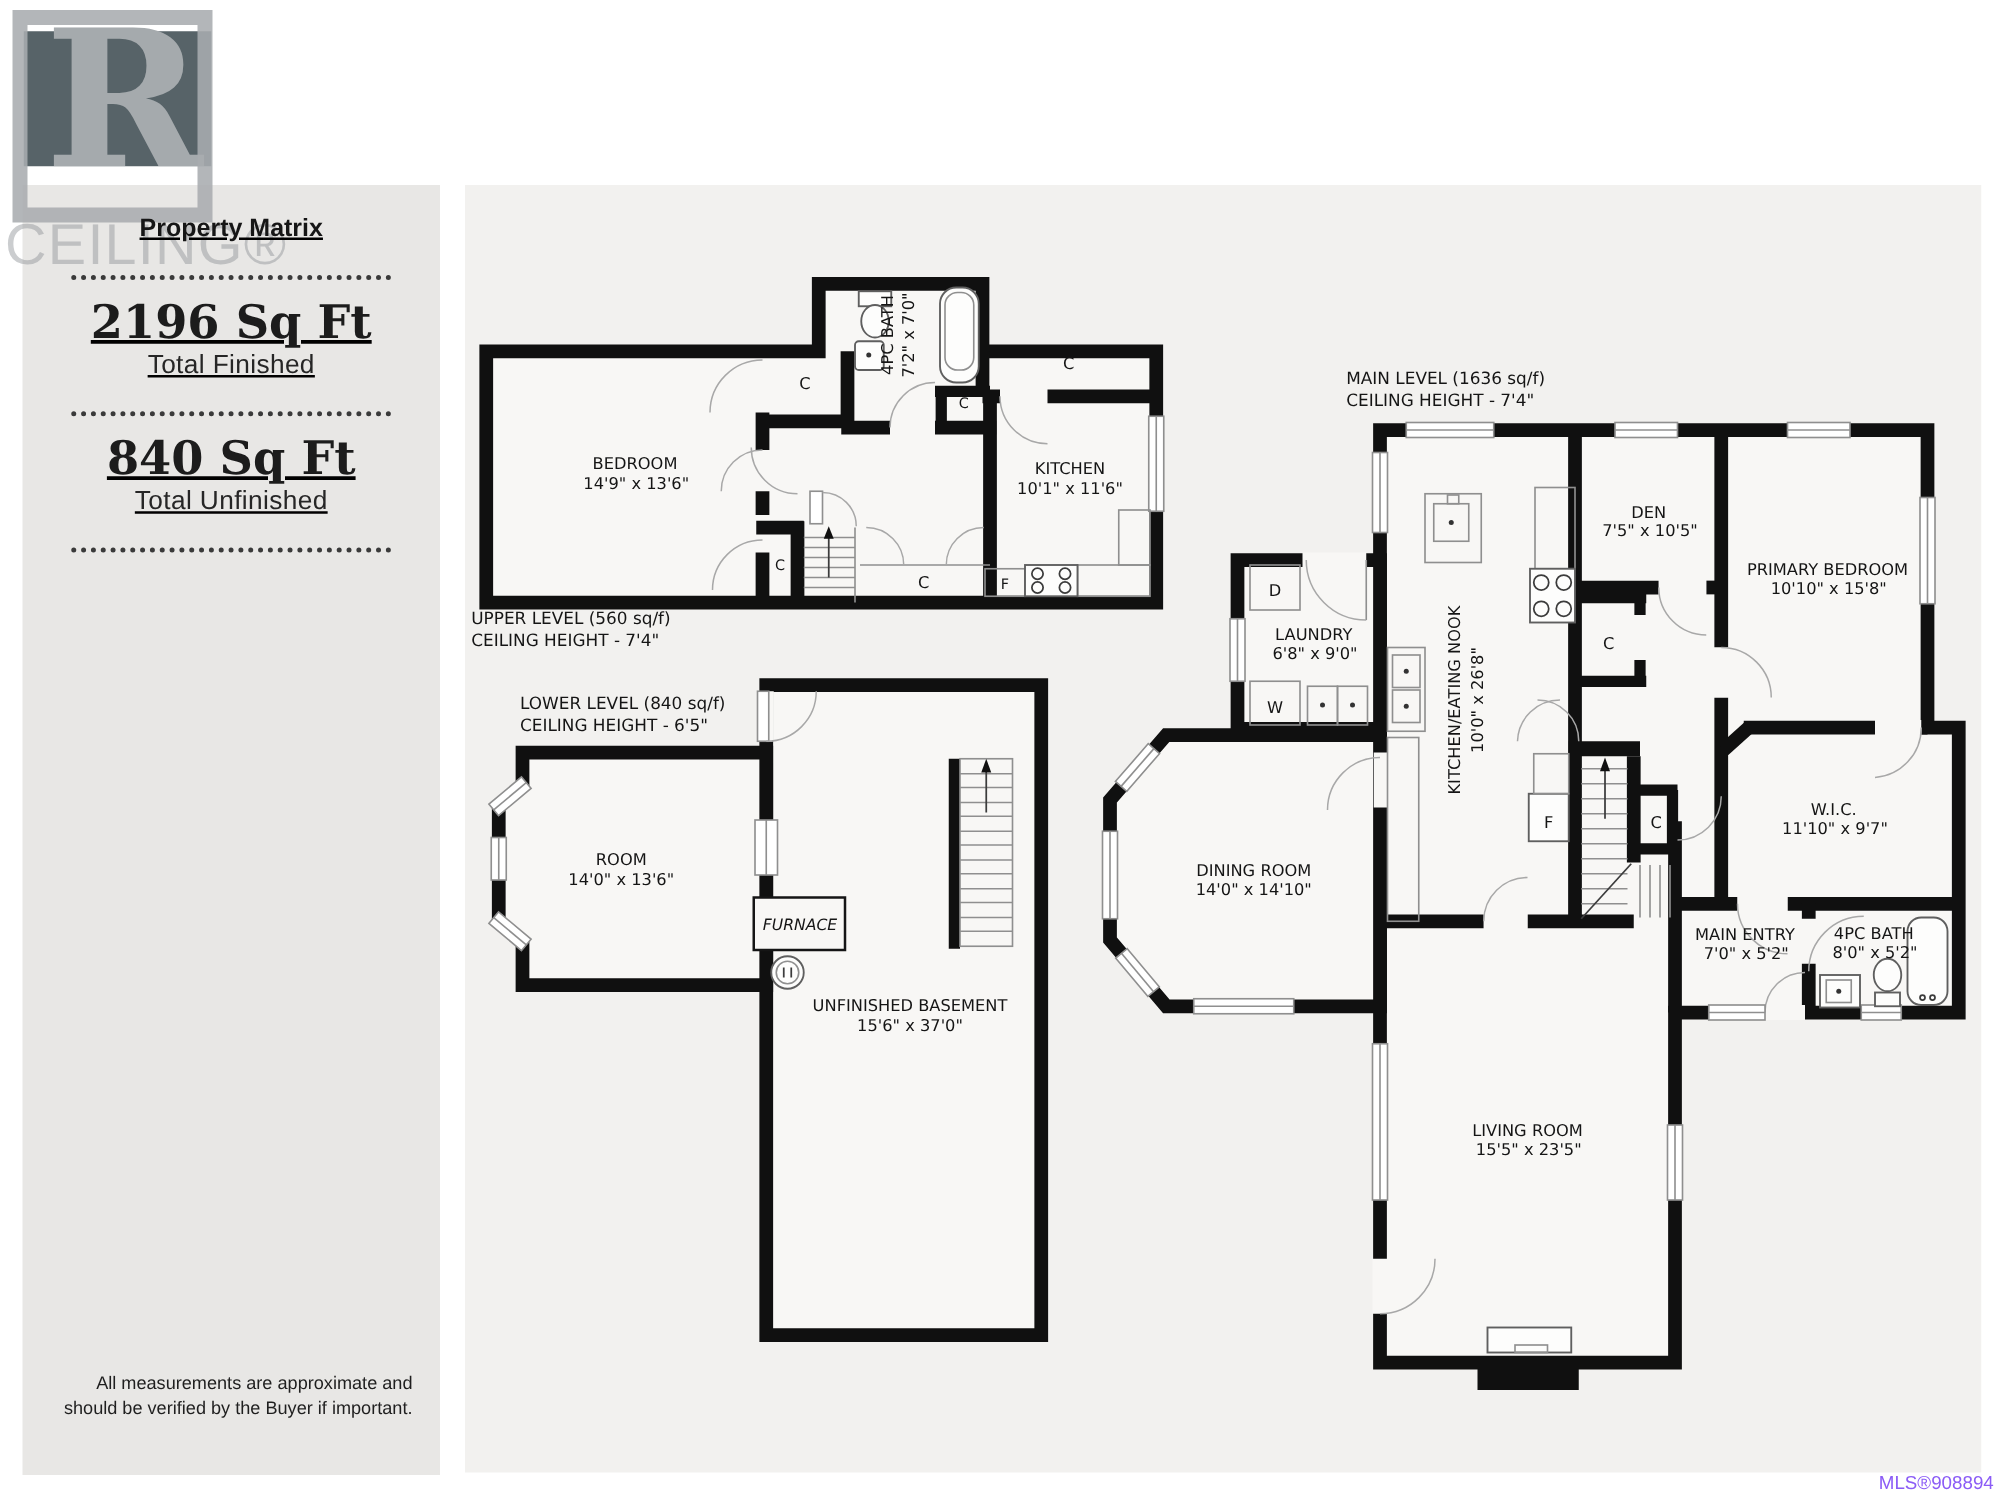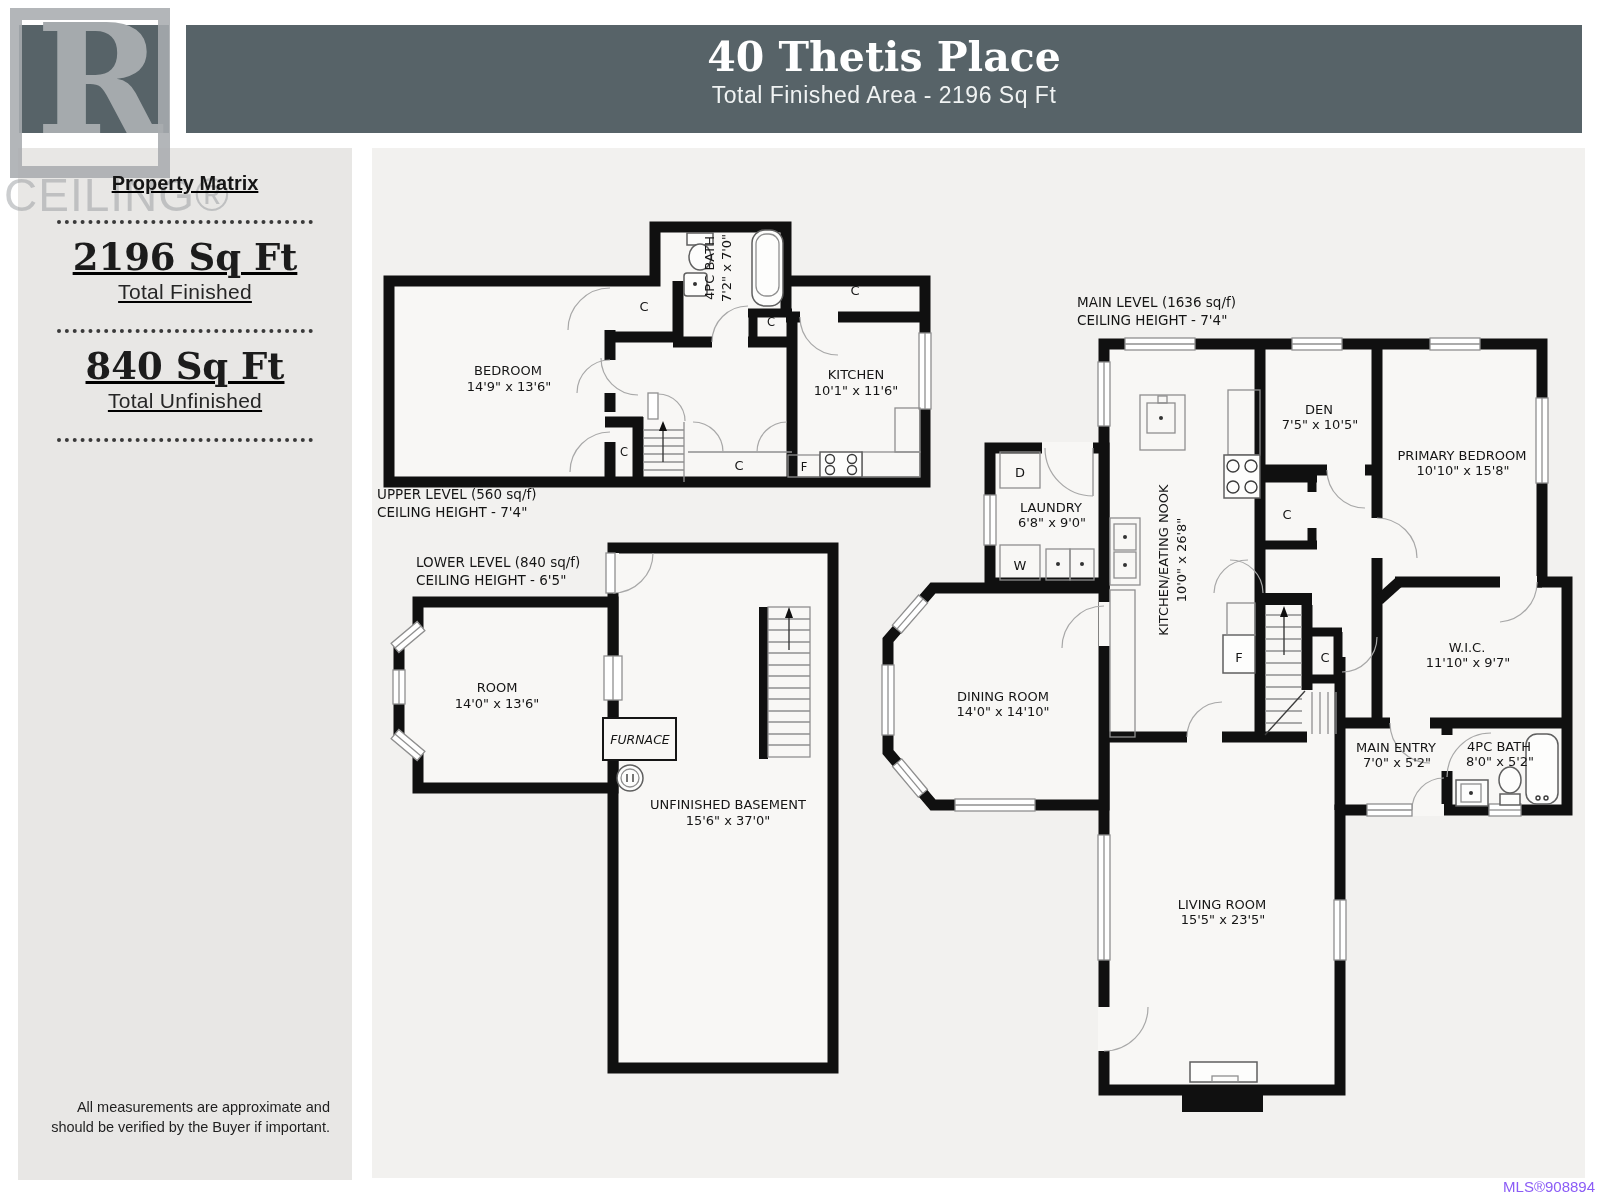--- a/index.html
+++ b/index.html
@@ -50,24 +50,20 @@
   text.lbl{font-family:"DejaVu Sans",sans-serif;font-size:13px;fill:#151515;text-anchor:middle;}
   text.lblS{font-family:"DejaVu Sans",sans-serif;font-size:11.5px;fill:#151515;text-anchor:middle;}
   text.ttl{font-family:"DejaVu Sans",sans-serif;font-size:13.5px;fill:#151515;text-anchor:start;}
   text.ital{font-style:italic;font-size:12.5px;}
 </style>
 </head>
 <body>
 
 <div class="page">
 
-  <div class="header">
-    <h1>40 Thetis Place</h1>
-    <div class="sub">Total Finished Area - 2196 Sq Ft</div>
-  </div>
 
   <div class="logo-square"></div>
   <div class="logo-r">R</div>
   <div class="logo-frame"></div>
 
   <div class="sidebar">
     <div class="brand">Property Matrix</div>
     <div class="dotline"></div>
     <div class="statv">2196 Sq Ft</div>
     <div class="statl">Total Finished</div>

